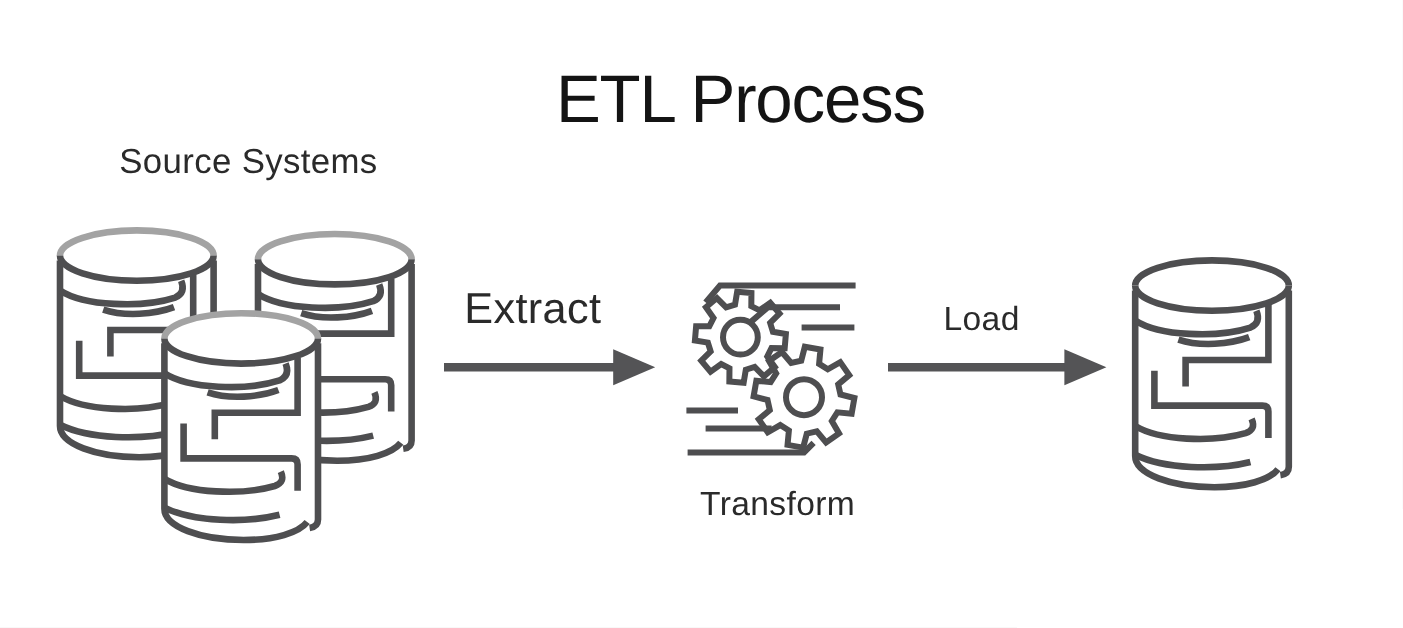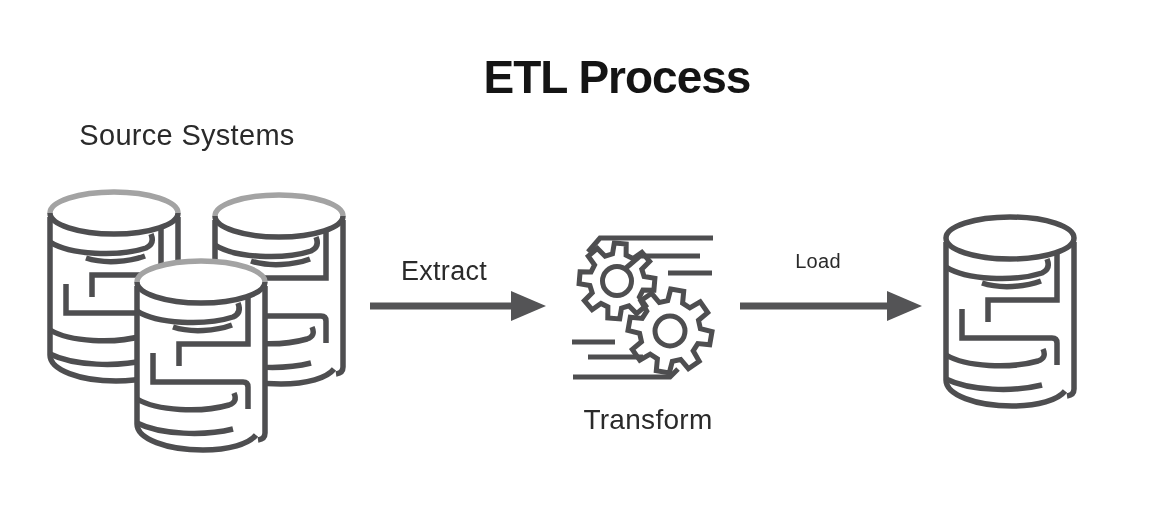--- a/index.html
+++ b/index.html
@@ -14,21 +14,21 @@
   .stage{
     position:relative;
     width:1169px;height:523px;
     background:var(--background);
     overflow:hidden;
     font-family:"Liberation Sans", sans-serif;
   }
   .title{
     position:absolute;
     transform:translateX(-50%);
-    font-size:46px;font-weight:700;letter-spacing:-1px;
+    font-size:56px;font-weight:400;letter-spacing:-1px;
     color:var(--title-text);
     white-space:nowrap;
   }
   .lbl{
     position:absolute;
     transform:translateX(-50%);
     font-size:29px;font-weight:400;letter-spacing:.3px;
     color:var(--label-text);
     white-space:nowrap;
   }
@@ -60,23 +60,23 @@
         <path class="stroke" d="M42,71 C60,77 85,75 101,69"></path>
         <path class="stroke" d="M22,97 L22,126 L112,126 Q117,126 117,131 L117,153"></path>
         <path class="stroke" d="M6,143 C26,155 70,157 98,149 Q107,146 103,137"></path>
         <path class="stroke" d="M6,167 C30,179 74,180 102,173"></path>
       </symbol>
     </defs>
   </svg>
 
   <div class="title" style="left:617px;top:50px">ETL Process</div>
 
-  <div class="lbl" style="left:187px;top:119px">Source Systems</div>
-  <div class="lbl" style="left:444px;top:256px;font-size:27px">Extract</div>
-  <div class="lbl" style="left:818px;top:250px;font-size:20px">Load</div>
+  <div class="lbl" style="left:207px;top:119px">Source Systems</div>
+  <div class="lbl" style="left:444px;top:236px;font-size:36px">Extract</div>
+  <div class="lbl" style="left:818px;top:250px;font-size:28px">Load</div>
   <div class="lbl" style="left:648px;top:404px;font-size:28px">Transform</div>
 
   <svg style="left:35px;top:168px" width="332" height="295" viewBox="0 0 332 295">
     <use href="#db-cyl" x="9" y="19" width="140" height="205" style="--cyl-top:var(--line-light)"></use>
     <use href="#db-cyl" x="174" y="22" width="140" height="205" style="--cyl-top:var(--line-light)"></use>
     <use href="#db-cyl" x="96" y="88" width="140" height="205" style="--cyl-top:var(--line-light)"></use>
   </svg>
 
   <svg style="left:365px;top:287px" width="185" height="38" viewBox="0 0 185 38">
     <line x1="5" y1="19" x2="148" y2="19" stroke="var(--arrow)" stroke-width="7"></line>

